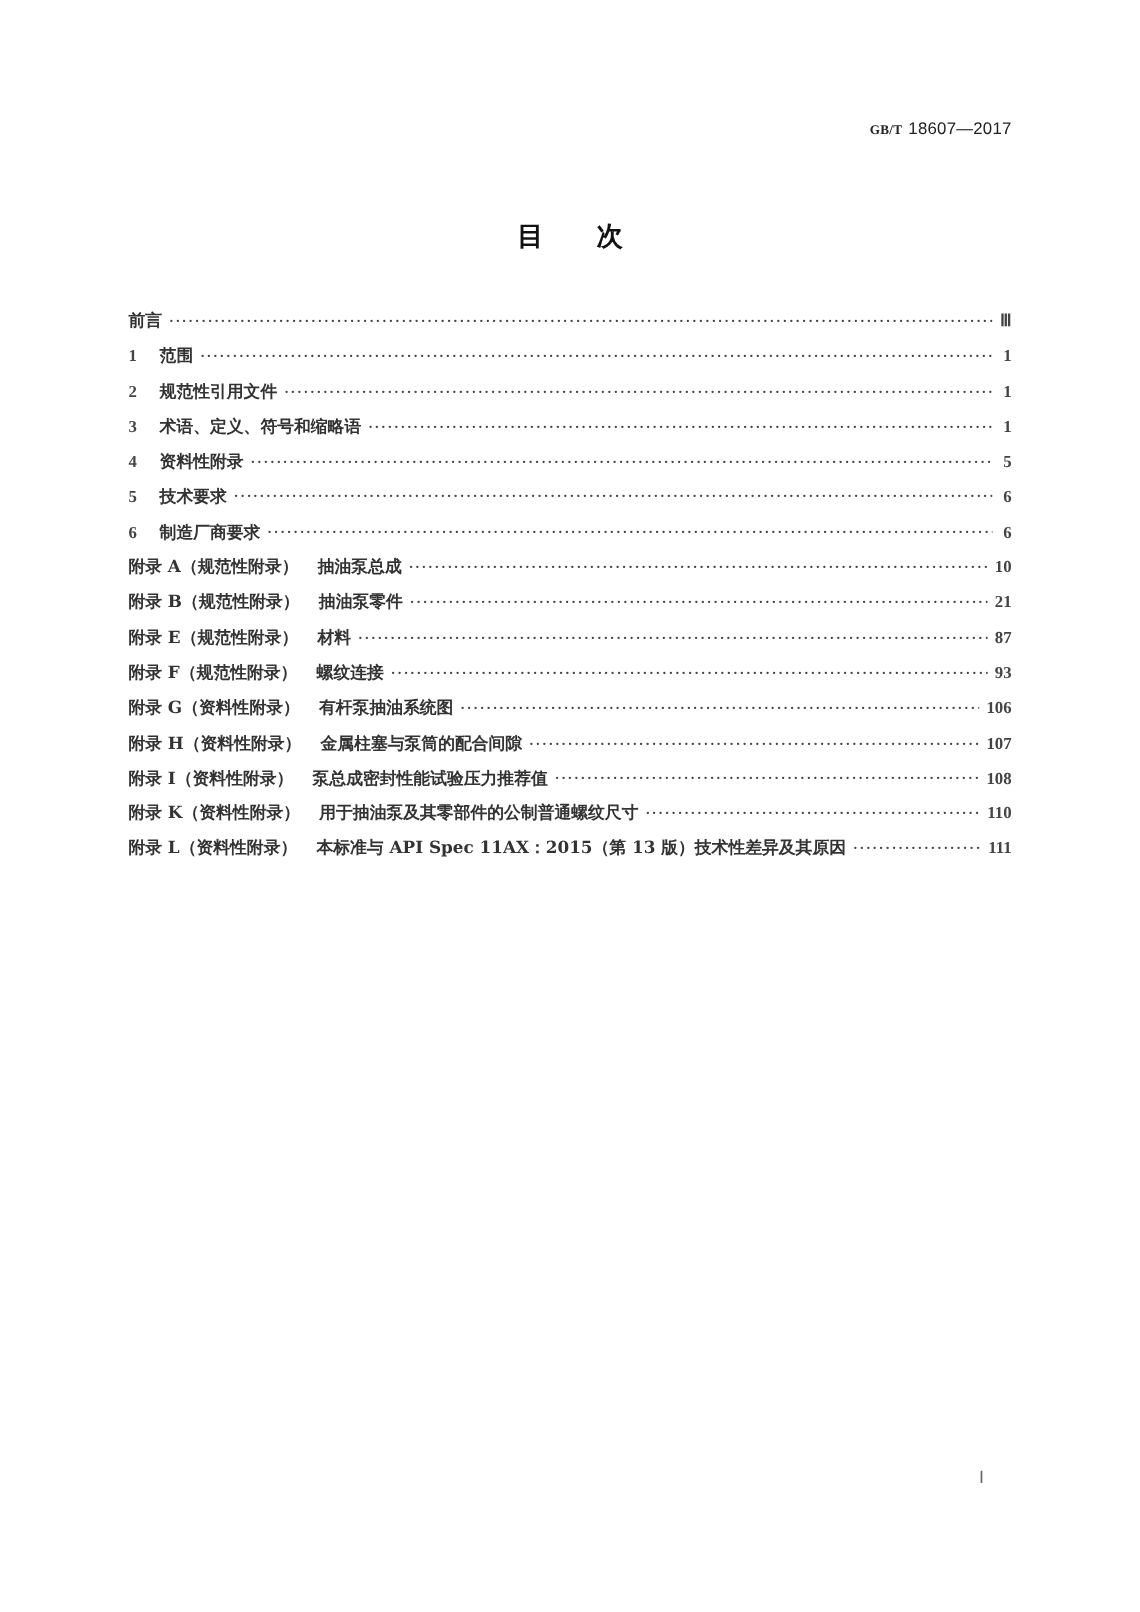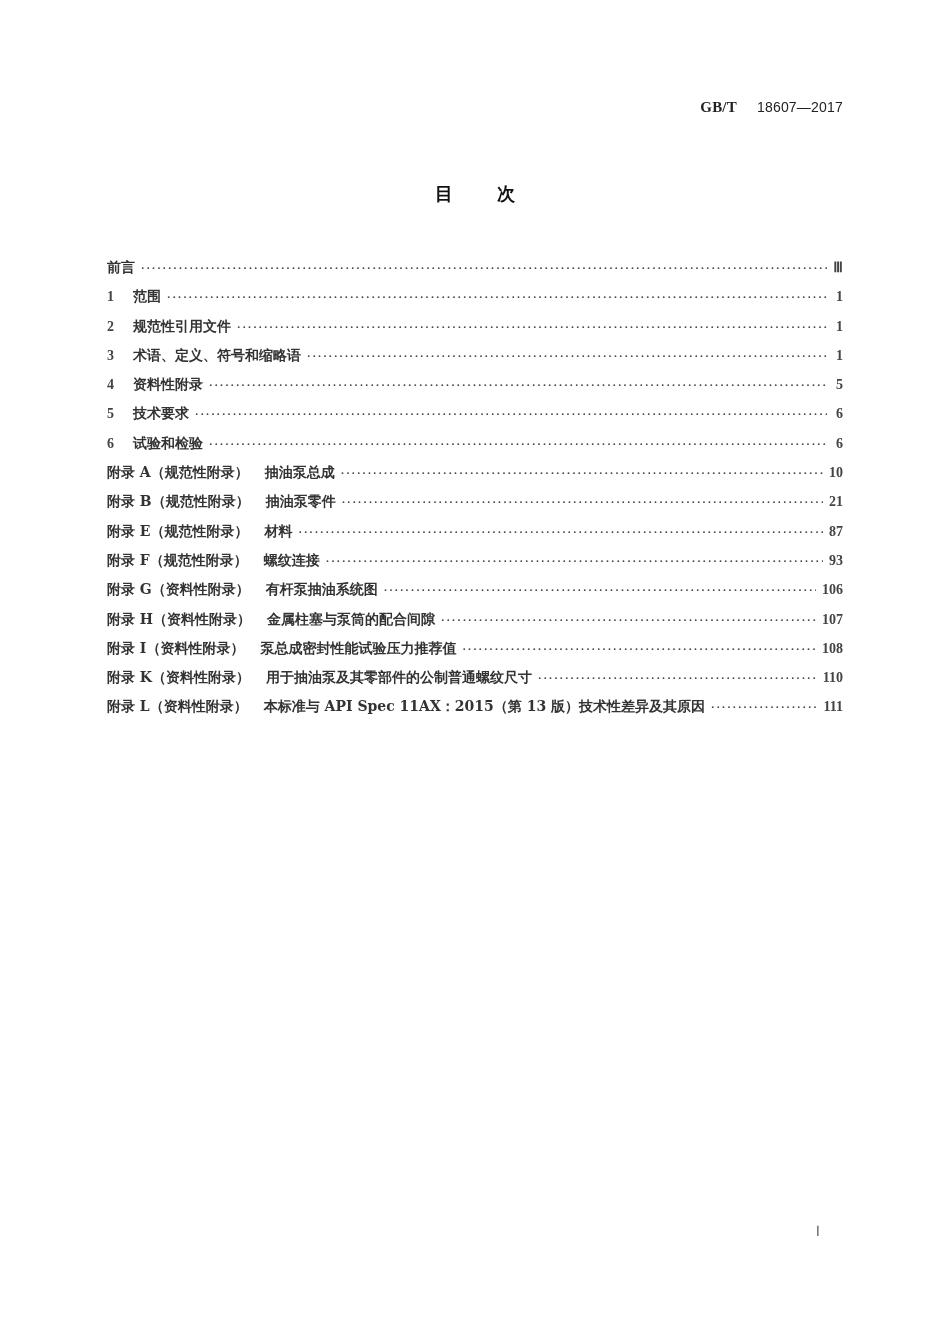--- a/index.html
+++ b/index.html
@@ -1,22 +1,22 @@
 <!DOCTYPE html>
 <html><head>
 <meta charset="utf-8">
 <style>
   html, body { margin: 0; padding: 0; background: #ffffff; }
   body { width: 950px; height: 1343px; position: relative; overflow: hidden;
          font-family: "DejaVu Serif", "Liberation Serif", serif; color: #222; }
   .std-code { position: absolute; top: 99px; right: 107px; font-size: 14px; letter-spacing: 0.2px; }
-  .std-code .prefix { font-family: "Liberation Serif", serif; font-weight: bold; font-size: 15px; }
-  .std-code .num { font-family: "Liberation Sans", sans-serif; margin-left: 20px; }
+  .std-code .prefix { font-family: "Liberation Serif", serif; font-weight: bold; font-size: 11px; }
+  .std-code .num { font-family: "Liberation Sans", sans-serif; margin-left: 5px; }
   .title { position: absolute; top: 182px; left: 0; width: 950px; text-align: center;
-           font-family: "DejaVu Sans", sans-serif; font-size: 18px; font-weight: bold; color: #111; }
+           font-family: "DejaVu Sans", sans-serif; font-size: 22px; font-weight: bold; color: #111; }
   .title span { display: inline-block; }
   .title .gap { width: 44px; }
   .toc { position: absolute; top: 259px; left: 107px; width: 736px; }
   .toc-row { display: flex; align-items: baseline; height: 29.3px; font-size: 14px; color: #333; white-space: nowrap; font-weight: bold; }
   .toc-row .num { width: 26px; flex: none; font-family: "Liberation Serif", serif; font-size: 14px; color: #444; }
   .toc-row .label-app { flex: none; text-align: center; }
   .toc-row .sub { margin-left: 16px; flex: none; }
   .toc-row .text { flex: none; }
   .toc-row .dots { flex: 1 1 auto; overflow: hidden; margin: 0 6px; color: #444;
                    font-size: 10px; letter-spacing: 1.9px; position: relative; top: -1px; }
@@ -68,21 +68,21 @@
     <span class="page">5</span>
   </div>
   <div class="toc-row">
     <span class="num">5</span>
     <span class="text">技术要求</span>
     <span class="dots"></span>
     <span class="page">6</span>
   </div>
   <div class="toc-row">
     <span class="num">6</span>
-    <span class="text">试验和检验</span>
+    <span class="text">制造厂商要求</span>
     <span class="dots"></span>
     <span class="page">6</span>
   </div>
 
   <div class="toc-row">
     <span class="label-app"><span>附录 A</span><span>（规范性附录）</span></span>
     <span class="text sub">抽油泵总成</span>
     <span class="dots"></span>
     <span class="page">10</span>
   </div>

